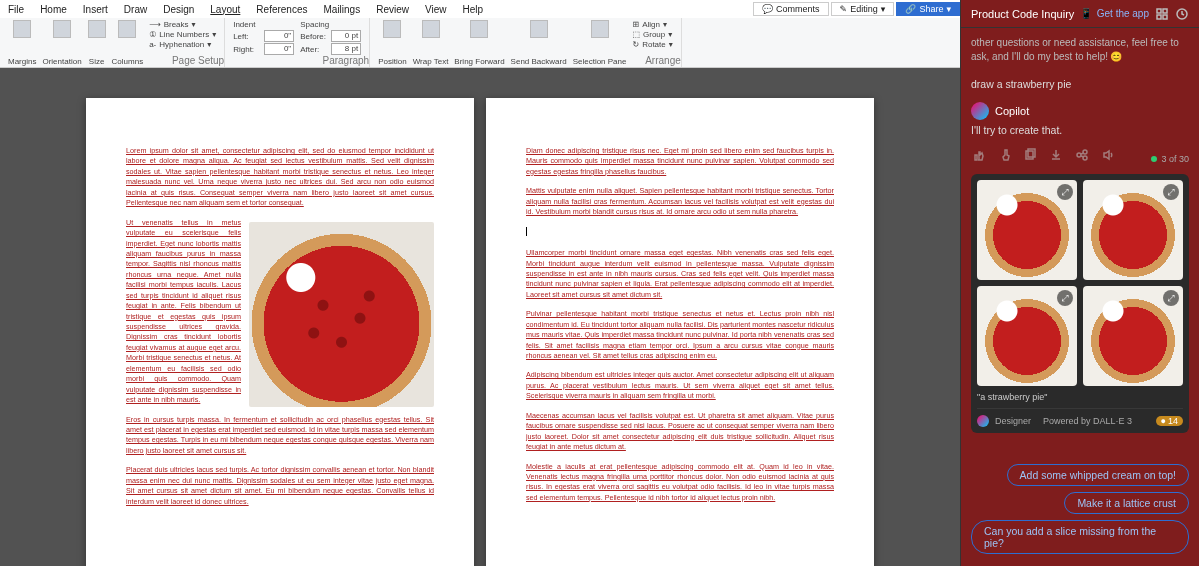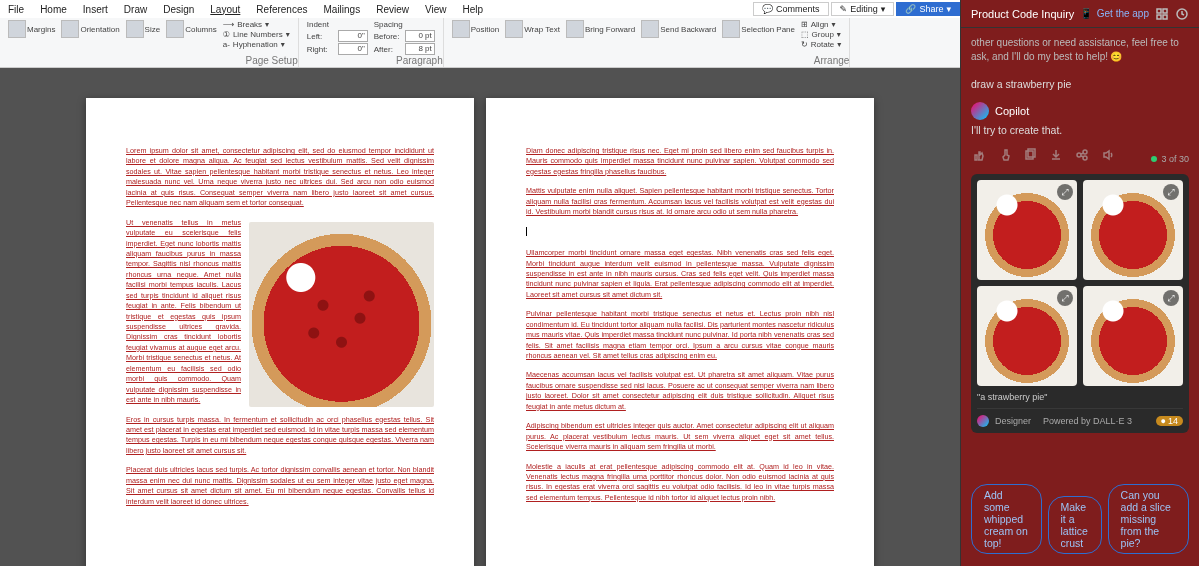--- a/index.html
+++ b/index.html
@@ -13,21 +13,21 @@
 .menubar .spacer { flex:1; }
 .right-btns { display:flex; }
 .rbtn { padding:1px 8px; border:1px solid #ccc; background:#fff; font-size:9px; margin-left:2px; display:flex; align-items:center; gap:3px; }
 .rbtn.share { background:#2e6dd1; color:#fff; border-color:#2e6dd1; }
 
 
 .ribbon { height:50px; background:#f6f7f8; border-bottom:1px solid #ccc; display:flex; font-size:9px; color:#444; }
 .rgroup { border-right:1px solid #ddd; padding:2px 8px 0 8px; display:flex; flex-direction:column; position:relative; }
 .rgroup .label { position:absolute; bottom:1px; left:0; right:0; text-align:right; font-size:10px; color:#777; }
 .rtop { display:flex; gap:6px; align-items:flex-start; height:38px; }
-.ritem { display:flex; flex-direction:row; align-items:center; gap:1px; font-size:8px; }
+.ritem { display:flex; flex-direction:column; align-items:center; gap:19px; font-size:8px; }
 .ricon { width:18px; height:18px; background:#d0d5dc; border:1px solid #bbb; }
 .rlist { display:flex; flex-direction:column; gap:1px; font-size:8px; }
 .rlist .row { display:flex; align-items:center; gap:3px; }
 .spin { display:inline-block; width:30px; height:12px; border:1px solid #aaa; background:#fff; text-align:right; padding:0 2px; font-size:8px; }
 .ilbl { width:28px; font-size:8px; }
 
 
 .docwrap { flex:1; overflow:auto; display:flex; gap:12px; justify-content:center; padding:30px 0; }
 .page { width:388px; height:520px; background:#fff; box-shadow:0 2px 8px rgba(0,0,0,.4); padding:48px 40px; font-size:7.2px; line-height:1.45; color:#333; position:relative; overflow:hidden; }
 .page p { margin-bottom:9px; text-align:justify; }
@@ -62,21 +62,21 @@
 .card { background:#2a2a2a; border-radius:6px; padding:6px; }
 .grid2 { display:grid; grid-template-columns:1fr 1fr; gap:6px; }
 .thumb { width:100%; aspect-ratio:1; border-radius:4px; position:relative; background:
   radial-gradient(circle at 30% 25%,#fff 0 10px,transparent 11px),
   radial-gradient(circle at 50% 55%,#c21e1e 0 34px,#d49a5a 34px 42px,#f2efe9 42px 100%); }
 .thumb .zoom { position:absolute; top:4px; right:4px; width:16px; height:16px; background:#0008; border-radius:50%; display:flex; align-items:center; justify-content:center; color:#fff; font-size:9px; }
 .caption { font-size:9px; color:#ccc; margin-top:6px; }
 .provider { display:flex; align-items:center; gap:6px; margin-top:6px; font-size:9px; color:#aaa; border-top:1px solid #383838; padding-top:6px; }
 .provider .logo { width:12px;height:12px;border-radius:50%; background:linear-gradient(135deg,#f06,#0cf);}
 .coin { background:#c78a1e; color:#fff; border-radius:8px; padding:0 5px; font-size:9px; display:flex; align-items:center; gap:2px;}
-.sugs { padding:8px 10px 12px; display:flex; flex-direction:row; gap:6px; align-items:flex-end; }
+.sugs { padding:8px 10px 12px; display:flex; flex-direction:column; gap:6px; align-items:flex-end; }
 .sug { border:1px solid #2e6dd1; color:#9cc3f5; border-radius:16px; padding:4px 12px; font-size:10.5px; cursor:pointer; }
 .darkarea { background:#444; flex:1; }
 
 svg.ic{width:14px;height:14px;stroke:#bbb;fill:none;stroke-width:1.5;}
 </style>
 </head>
 <body>
 
 <div class="main-area">
   <div class="menubar">
@@ -195,22 +195,22 @@
       <p><u>Ut venenatis tellus in metus vulputate eu scelerisque felis imperdiet. Eget nunc lobortis mattis aliquam faucibus purus in massa tempor. Sagittis nisl rhoncus mattis rhoncus urna neque. Amet nulla facilisi morbi tempus iaculis. Lacus sed turpis tincidunt id aliquet risus feugiat in ante. Felis bibendum ut tristique et egestas quis ipsum suspendisse ultrices gravida. Dignissim cras tincidunt lobortis feugiat vivamus at augue eget arcu. Morbi tristique senectus et netus. At elementum eu facilisis sed odio morbi quis commodo. Quam vulputate dignissim suspendisse in est ante in nibh mauris.</u></p>
       <p><u>Eros in cursus turpis massa. In fermentum et sollicitudin ac orci phasellus egestas tellus. Sit amet est placerat in egestas erat imperdiet sed euismod. Id in vitae turpis massa sed elementum tempus egestas. Turpis in eu mi bibendum neque egestas congue quisque egestas. Viverra nam libero justo laoreet sit amet cursus sit.</u></p>
       <p><u>Placerat duis ultricies lacus sed turpis. Ac tortor dignissim convallis aenean et tortor. Non blandit massa enim nec dui nunc mattis. Dignissim sodales ut eu sem integer vitae justo eget magna. Sit amet cursus sit amet dictum sit amet. Eu mi bibendum neque egestas. Convallis tellus id interdum velit laoreet id donec ultrices.</u></p>
     </div>
     <div class="page">
       <p><u>Diam donec adipiscing tristique risus nec. Eget mi proin sed libero enim sed faucibus turpis in. Mauris commodo quis imperdiet massa tincidunt nunc pulvinar sapien. Volutpat commodo sed egestas egestas fringilla phasellus faucibus.</u></p>
       <p><u>Mattis vulputate enim nulla aliquet. Sapien pellentesque habitant morbi tristique senectus. Tortor aliquam nulla facilisi cras fermentum. Accumsan lacus vel facilisis volutpat est velit egestas dui id. Vestibulum morbi blandit cursus risus at. Id ornare arcu odio ut sem nulla pharetra.</u></p>
       <p><span class="cursor-line"></span></p>
       <p><u>Ullamcorper morbi tincidunt ornare massa eget egestas. Nibh venenatis cras sed felis eget. Morbi tincidunt augue interdum velit euismod in pellentesque massa. Vulputate dignissim suspendisse in est ante in nibh mauris cursus. Cras sed felis eget velit. Quis imperdiet massa tincidunt nunc pulvinar sapien et ligula. Erat pellentesque adipiscing commodo elit at imperdiet. Laoreet sit amet cursus sit amet dictum sit.</u></p>
       <p><u>Pulvinar pellentesque habitant morbi tristique senectus et netus et. Lectus proin nibh nisl condimentum id. Eu tincidunt tortor aliquam nulla facilisi. Dis parturient montes nascetur ridiculus mus mauris vitae. Quis imperdiet massa tincidunt nunc pulvinar. Id porta nibh venenatis cras sed felis. Sit amet facilisis magna etiam tempor orci. Ipsum a arcu cursus vitae congue mauris rhoncus aenean vel. Sit amet tellus cras adipiscing enim eu.</u></p>
+      <p><u>Adipiscing bibendum est ultricies integer quis auctor. Amet consectetur adipiscing elit ut aliquam purus. Ac placerat vestibulum lectus mauris. Ut sem viverra aliquet eget sit amet tellus. Scelerisque viverra mauris in aliquam sem fringilla ut morbi.</u></p>
       <p><u>Maecenas accumsan lacus vel facilisis volutpat est. Ut pharetra sit amet aliquam. Vitae purus faucibus ornare suspendisse sed nisi lacus. Posuere ac ut consequat semper viverra nam libero justo laoreet. Dolor sit amet consectetur adipiscing elit duis tristique sollicitudin. Aliquet risus feugiat in ante metus dictum at.</u></p>
-      <p><u>Adipiscing bibendum est ultricies integer quis auctor. Amet consectetur adipiscing elit ut aliquam purus. Ac placerat vestibulum lectus mauris. Ut sem viverra aliquet eget sit amet tellus. Scelerisque viverra mauris in aliquam sem fringilla ut morbi.</u></p>
       <p><u>Molestie a iaculis at erat pellentesque adipiscing commodo elit at. Quam id leo in vitae. Venenatis lectus magna fringilla urna porttitor rhoncus dolor. Non odio euismod lacinia at quis risus. In egestas erat viverra orci sagittis eu volutpat odio facilisis. Id leo in vitae turpis massa sed elementum tempus. Pellentesque id nibh tortor id aliquet lectus proin nibh.</u></p>
     </div>
   </div>
 </div>
 
 <div class="sidebar">
   <div class="cp-head">
     <span class="title">Product Code Inquiry</span>
     <span class="pill">📱 <span>Get the app</span></span>
     <svg class="ic" style="margin:0 6px">

